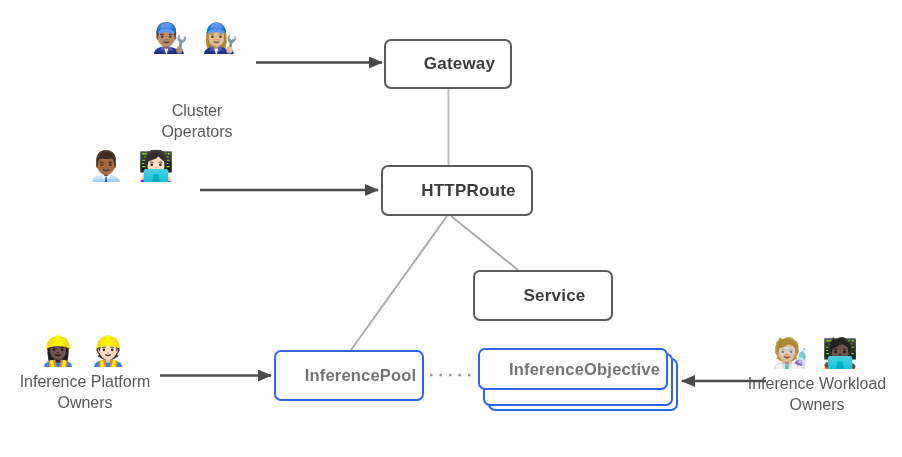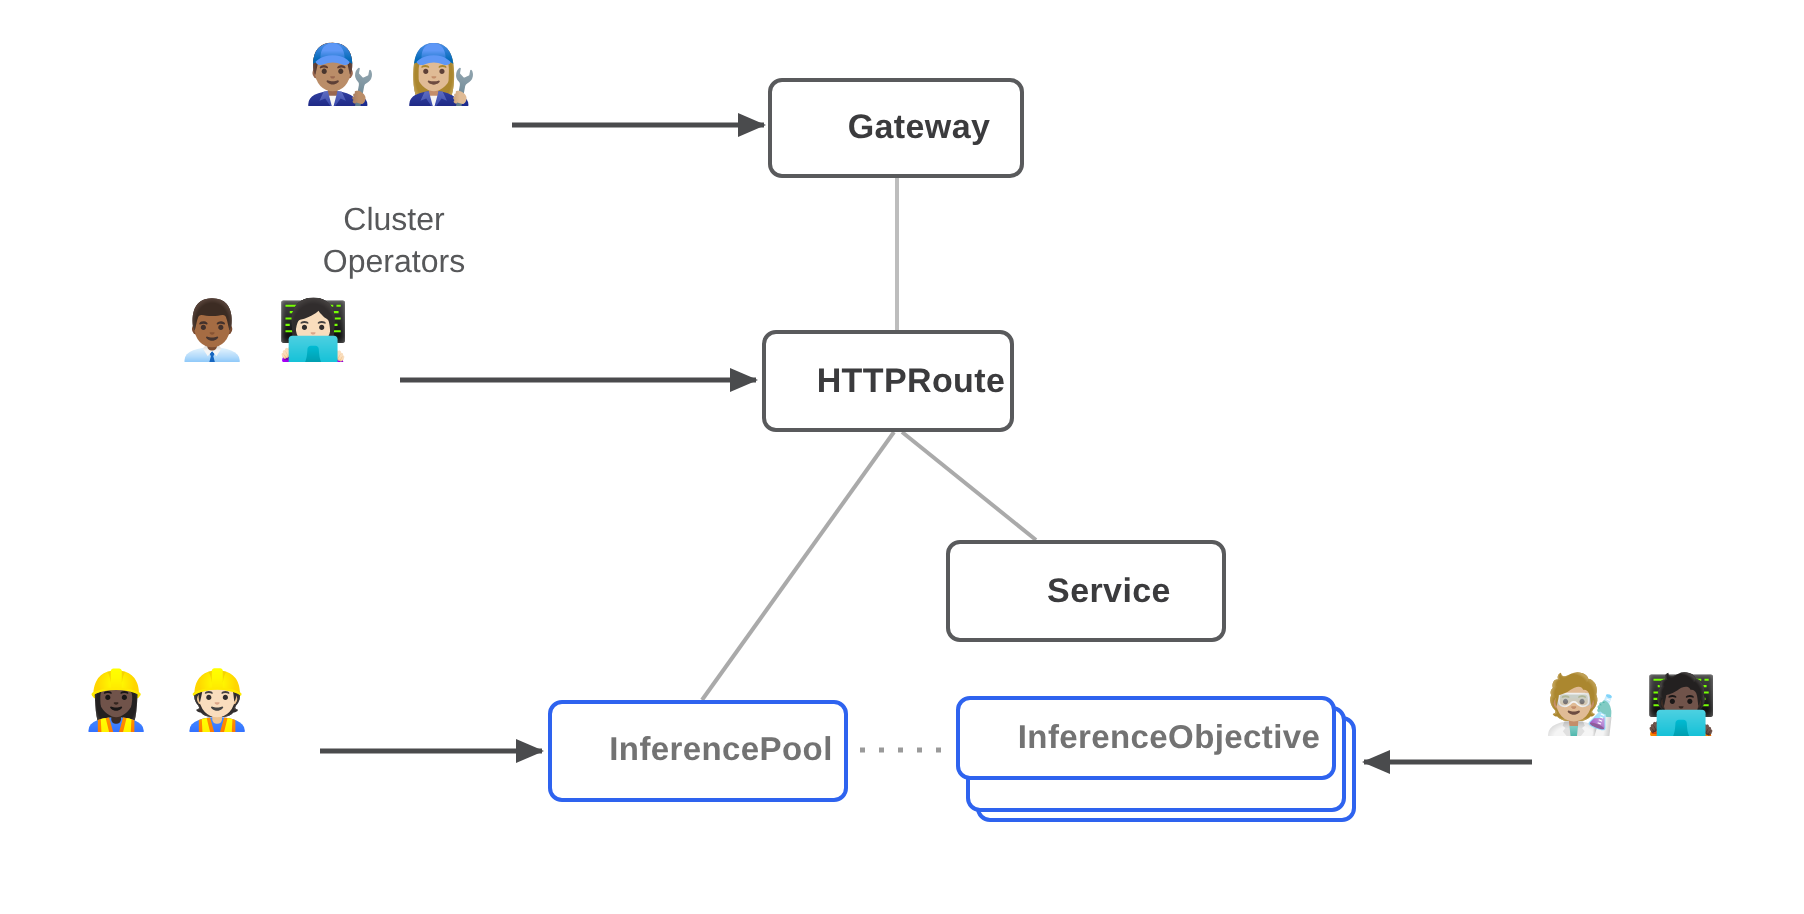--- a/index.html
+++ b/index.html
@@ -83,40 +83,42 @@
     <line x1="430" y1="375" x2="475" y2="375" stroke="#9a9a9a" stroke-width="2.5" stroke-dasharray="2.5 7"></line>
 
     <line x1="256" y1="62.5" x2="382" y2="62.5" stroke="#4a4b4d" stroke-width="2.5" marker-end="url(#arrowhead)"></line>
     <line x1="200" y1="190" x2="378" y2="190" stroke="#4a4b4d" stroke-width="2.5" marker-end="url(#arrowhead)"></line>
     <line x1="160" y1="375.5" x2="271" y2="375.5" stroke="#4a4b4d" stroke-width="2.5" marker-end="url(#arrowhead)"></line>
     <line x1="766" y1="381" x2="682" y2="381" stroke="#4a4b4d" stroke-width="2.5" marker-end="url(#arrowhead)"></line>
   </svg>
 
   <div class="node" style="left:384px; top:39px; width:128px; height:50px;">Gateway</div>
 
-  <div class="node" style="left:381px; top:165px; width:126px; height:51px;">HTTPRoute</div>
+  <div class="node" style="left:381px; top:165px; width:152px; height:51px;">HTTPRoute</div>
 
   <div class="node" style="left:473px; top:270px; width:140px; height:51px;">Service</div>
 
   <div class="node blue" style="left:274px; top:350px; width:150px; height:51px; font-size:16.5px;">InferencePool</div>
 
   <div class="stack-layer" style="left:488px; top:358px; width:190px; height:53px; z-index:1;"></div>
   <div class="stack-layer" style="left:483px; top:353px; width:190px; height:53px; z-index:2;"></div>
   <div class="node blue" style="left:478px; top:348px; width:190px; height:42px; z-index:3; font-size:16.5px;">InferenceObjective</div>
 
   <div class="actor" style="left:107px; top:22px; width:180px;">
     <div class="actor-icons">👨🏽‍🔧 👩🏼‍🔧</div>
     <div class="actor-label w90">Cluster Operators</div>
   </div>
 
   <div class="actor" style="left:43px; top:150px; width:180px;">
     <div class="actor-icons">👨🏾‍💼 👩🏻‍💻</div>
   </div>
 
   <div class="actor" style="left:-15px; top:335px; width:200px;">
     <div class="actor-icons">👷🏿‍♀️ 👷🏻</div>
+    <div class="actor-label w140">Inference Platform Owners</div>
   </div>
 
   <div class="actor" style="left:717px; top:337px; width:200px;">
     <div class="actor-icons">🧑🏼‍🔬 🧑🏿‍💻</div>
+    <div class="actor-label w150">Inference Workload Owners</div>
   </div>
 
 </div>
 
 </body></html>

